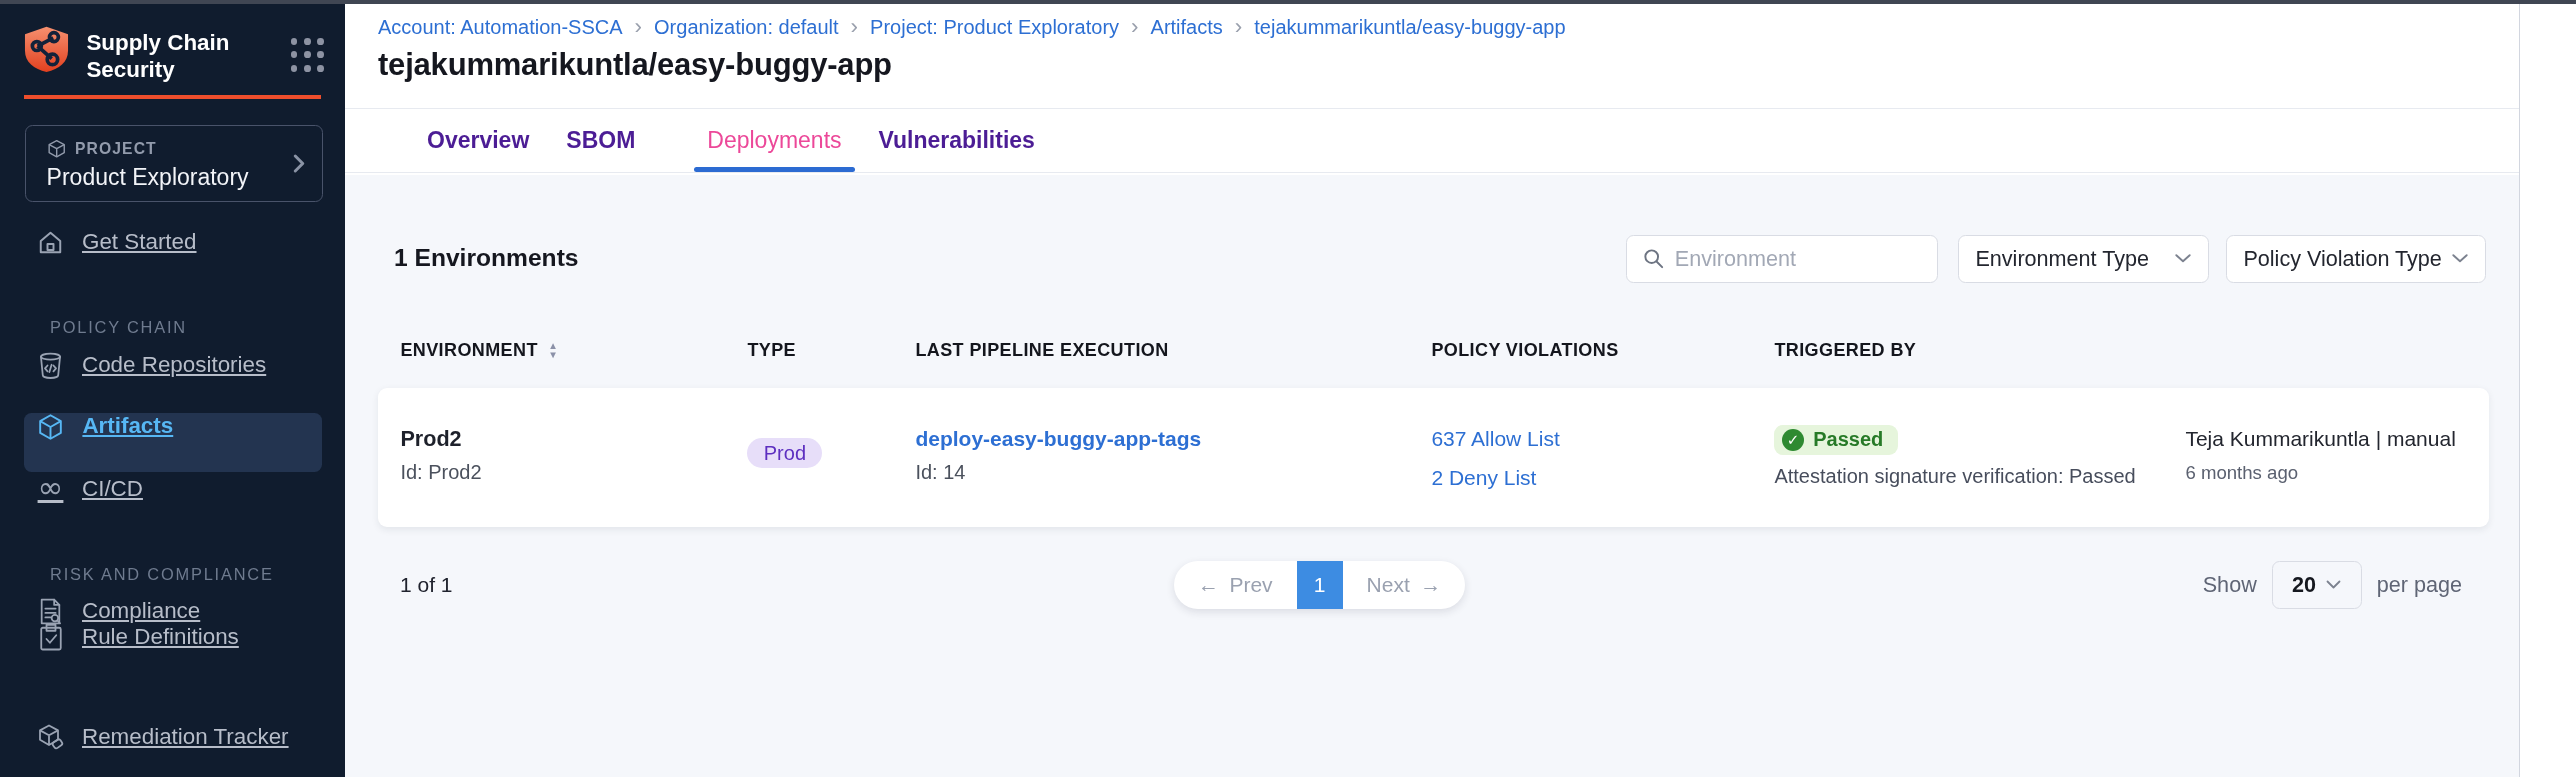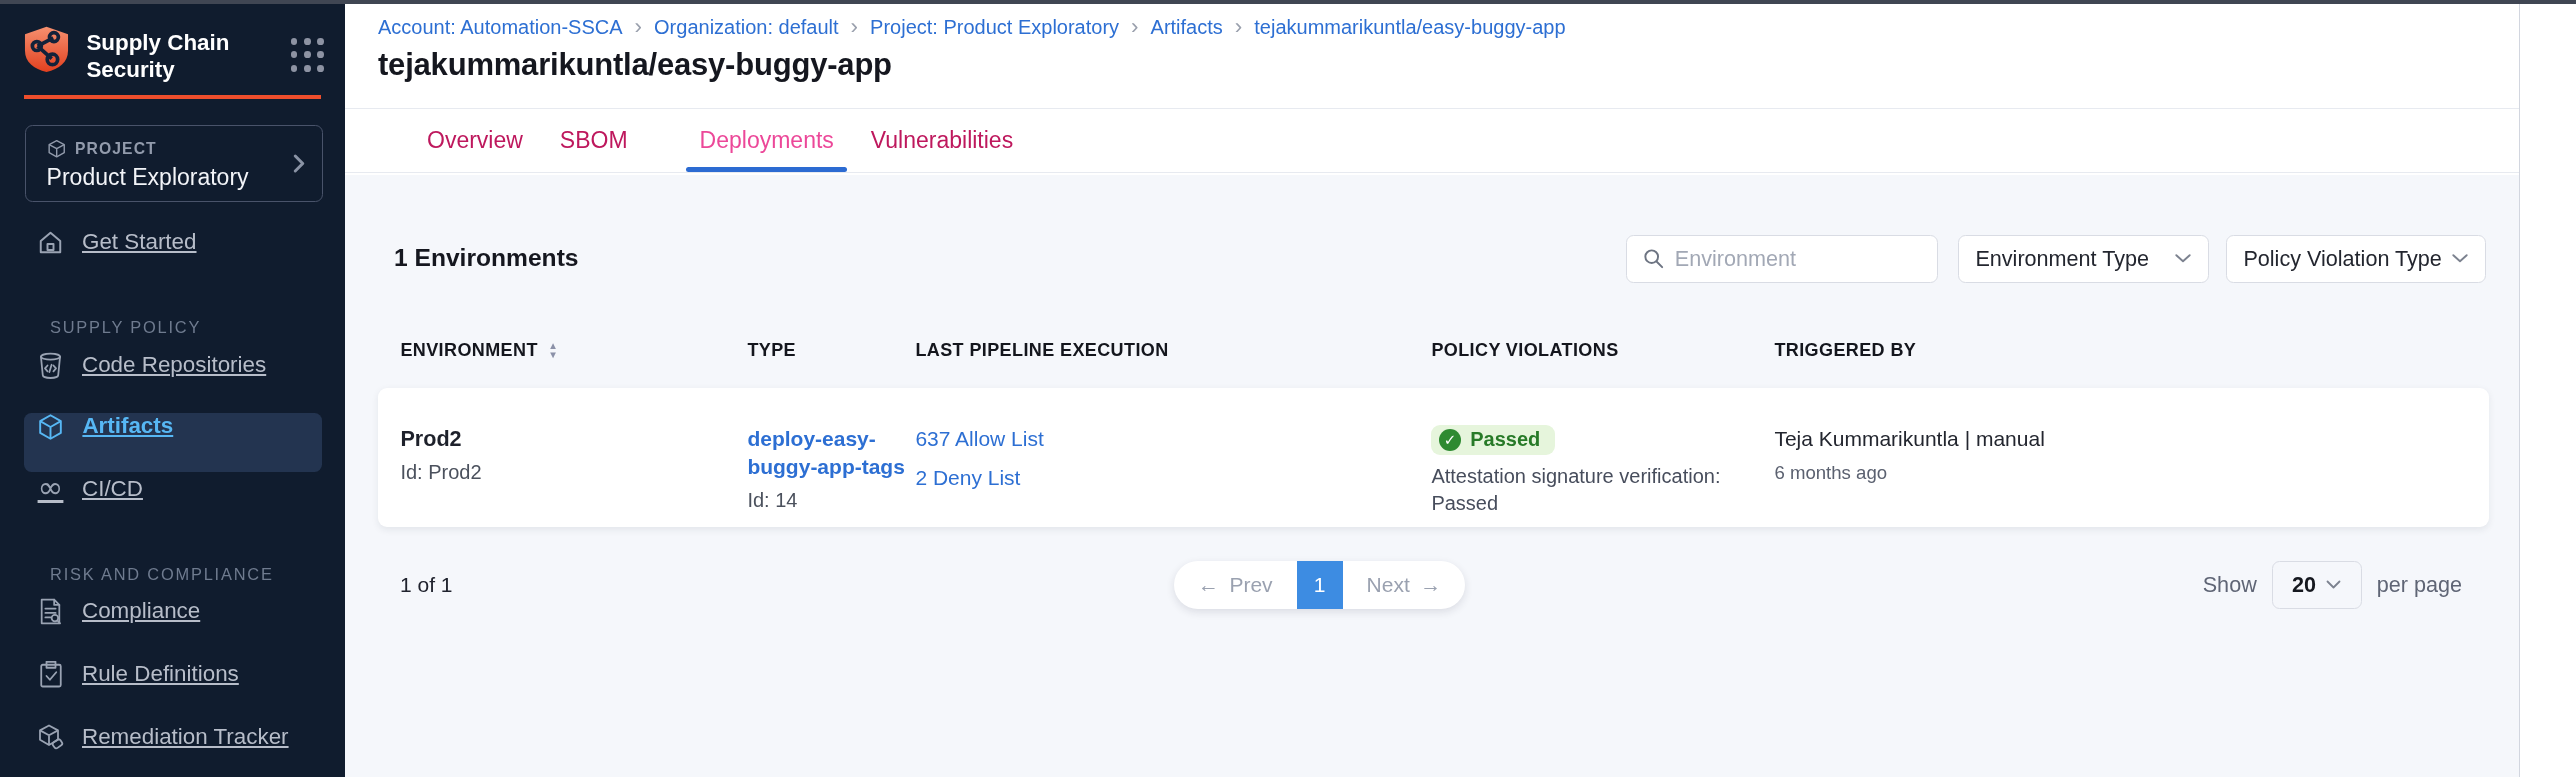--- a/index.html
+++ b/index.html
@@ -35,21 +35,21 @@
   .main { position:absolute; top:3.7px; left:345px; right:0; bottom:0; background:#ffffff; }
   .right-gutter { position:absolute; top:0; right:0; width:57px; bottom:0; background:#ffffff; border-left:1.5px solid #d2d6df; z-index:5; }
 
   .breadcrumb { position:absolute; top:12px; left:33px; font-size:20px; display:flex; align-items:center; white-space:nowrap; }
   .crumb { color:#2d6fd3; cursor:pointer; }
   .crumb-sep { color:#9aa0ad; margin:0 12px; font-size:22.4px; line-height:20px; }
   .page-title { position:absolute; top:43px; left:33px; font-size:31px; font-weight:700; color:#15171f; letter-spacing:-0.2px; }
   .header-divider { position:absolute; top:104px; left:0; right:57px; height:1.5px; background:#e7eaf0; }
 
   .tabs { position:absolute; top:105px; left:0; right:57px; height:64px; display:flex; align-items:center; gap:37px; padding-left:82px; border-bottom:1.5px solid #e7eaf0; background:#fff; }
-  .tab { position:relative; height:100%; display:flex; align-items:center; font-size:23px; color:#be185d; cursor:pointer; }
+  .tab { position:relative; height:100%; display:flex; align-items:center; font-size:23px; color:#4c1d95; cursor:pointer;font-weight:bold; }
   .tab.active { color:#ec4899; font-weight:400;margin-left:35px; }
   .tab.active::after { content:""; position:absolute; left:-13.4px; right:-13.4px; bottom:0; height:5.2px; border-radius:3.7px; background:#2c6bd2; }
 
   .content { position:absolute; top:171px; left:0; right:57px; bottom:0; background:#f5f7fb; }
 
   .count-title { position:absolute; top:69px; left:49px; font-size:24.6px; font-weight:700; color:#15171f; }
 
   .searchbox { position:absolute; top:60px; left:1281px; width:312px; height:48px; background:#ffffff; border:1.5px solid #d9dce4; border-radius:7.5px; display:flex; align-items:center; padding:0 15px; gap:10.4px; }
   .searchbox input { border:none; outline:none; flex:1; font-size:21.6px; color:#23262f; font-family:inherit; background:transparent; }
   .searchbox input::placeholder { color:#a2a8b5; }
@@ -150,21 +150,21 @@
     <div class="nav-item" style="top:225px;">
       <span class="ni">
         <svg width="27" height="27" viewBox="0 0 36 36" fill="none" stroke="#9aa3b3" stroke-width="2.6" stroke-linejoin="round">
           <path d="M5 16 L18 5 L31 16 V31 H5 Z"></path>
           <rect x="14" y="20" width="8" height="8"></rect>
         </svg>
       </span>
       <span>Get Started</span>
     </div>
 
-    <div class="nav-section" style="top:314px;">SUPPLY POLICY</div>
+    <div class="nav-section" style="top:314px;">POLICY CHAIN</div>
 
     <div class="nav-item" style="top:348px;">
       <span class="ni">
         <svg width="25" height="27" viewBox="0 0 34 36" fill="none" stroke="#9aa3b3" stroke-width="2.4" stroke-linecap="round" stroke-linejoin="round">
           <path d="M4 6 C4 3.8 9.8 2 17 2 C24.2 2 30 3.8 30 6 C30 8.2 24.2 10 17 10 C9.8 10 4 8.2 4 6 Z"></path>
           <path d="M4 6 L6.5 31 C6.7 33.2 11.3 35 17 35 C22.7 35 27.3 33.2 27.5 31 L30 6"></path>
           <polyline points="13,18 9.5,22 13,26"></polyline>
           <polyline points="21,18 24.5,22 21,26"></polyline>
           <line x1="18.5" y1="17" x2="15.5" y2="27"></line>
         </svg>
@@ -197,21 +197,21 @@
           <line x1="10" y1="14" x2="24" y2="14"></line>
           <line x1="10" y1="20" x2="24" y2="20"></line>
           <line x1="10" y1="26" x2="17" y2="26"></line>
           <circle cx="23" cy="27" r="4.5"></circle>
           <line x1="26.5" y1="30.5" x2="30" y2="34"></line>
         </svg>
       </span>
       <span>Compliance</span>
     </div>
 
-    <div class="nav-item" style="top:657px;">
+    <div class="nav-item" style="top:620px;">
       <span class="ni">
         <svg width="24" height="27" viewBox="0 0 32 36" fill="none" stroke="#9aa3b3" stroke-width="2.4" stroke-linecap="round" stroke-linejoin="round">
           <rect x="3" y="5" width="26" height="29" rx="2"></rect>
           <rect x="10" y="1" width="12" height="8"></rect>
           <polyline points="10,20 14.5,25 23,15"></polyline>
         </svg>
       </span>
       <span>Rule Definitions</span>
     </div>
 
@@ -294,20 +294,23 @@
         <div class="th">TYPE</div>
         <div class="th">LAST PIPELINE EXECUTION</div>
         <div class="th">POLICY VIOLATIONS</div>
         <div class="th">TRIGGERED BY</div>
       </div>
 
       <div class="card tgrid">
         <div class="cell">
           <span class="c-primary">Prod2</span>
           <span class="c-secondary">Id: Prod2</span>
+        </div>
+        <div class="cell">
+          <span class="type-badge">Prod</span>
         </div>
         <div class="cell">
           <span class="c-link" style="font-weight:700;">deploy-easy-buggy-app-tags</span>
           <span class="c-secondary">Id: 14</span>
         </div>
         <div class="cell">
           <span class="c-link">637 Allow List</span>
           <span class="c-link">2 Deny List</span>
         </div>
         <div class="cell">

